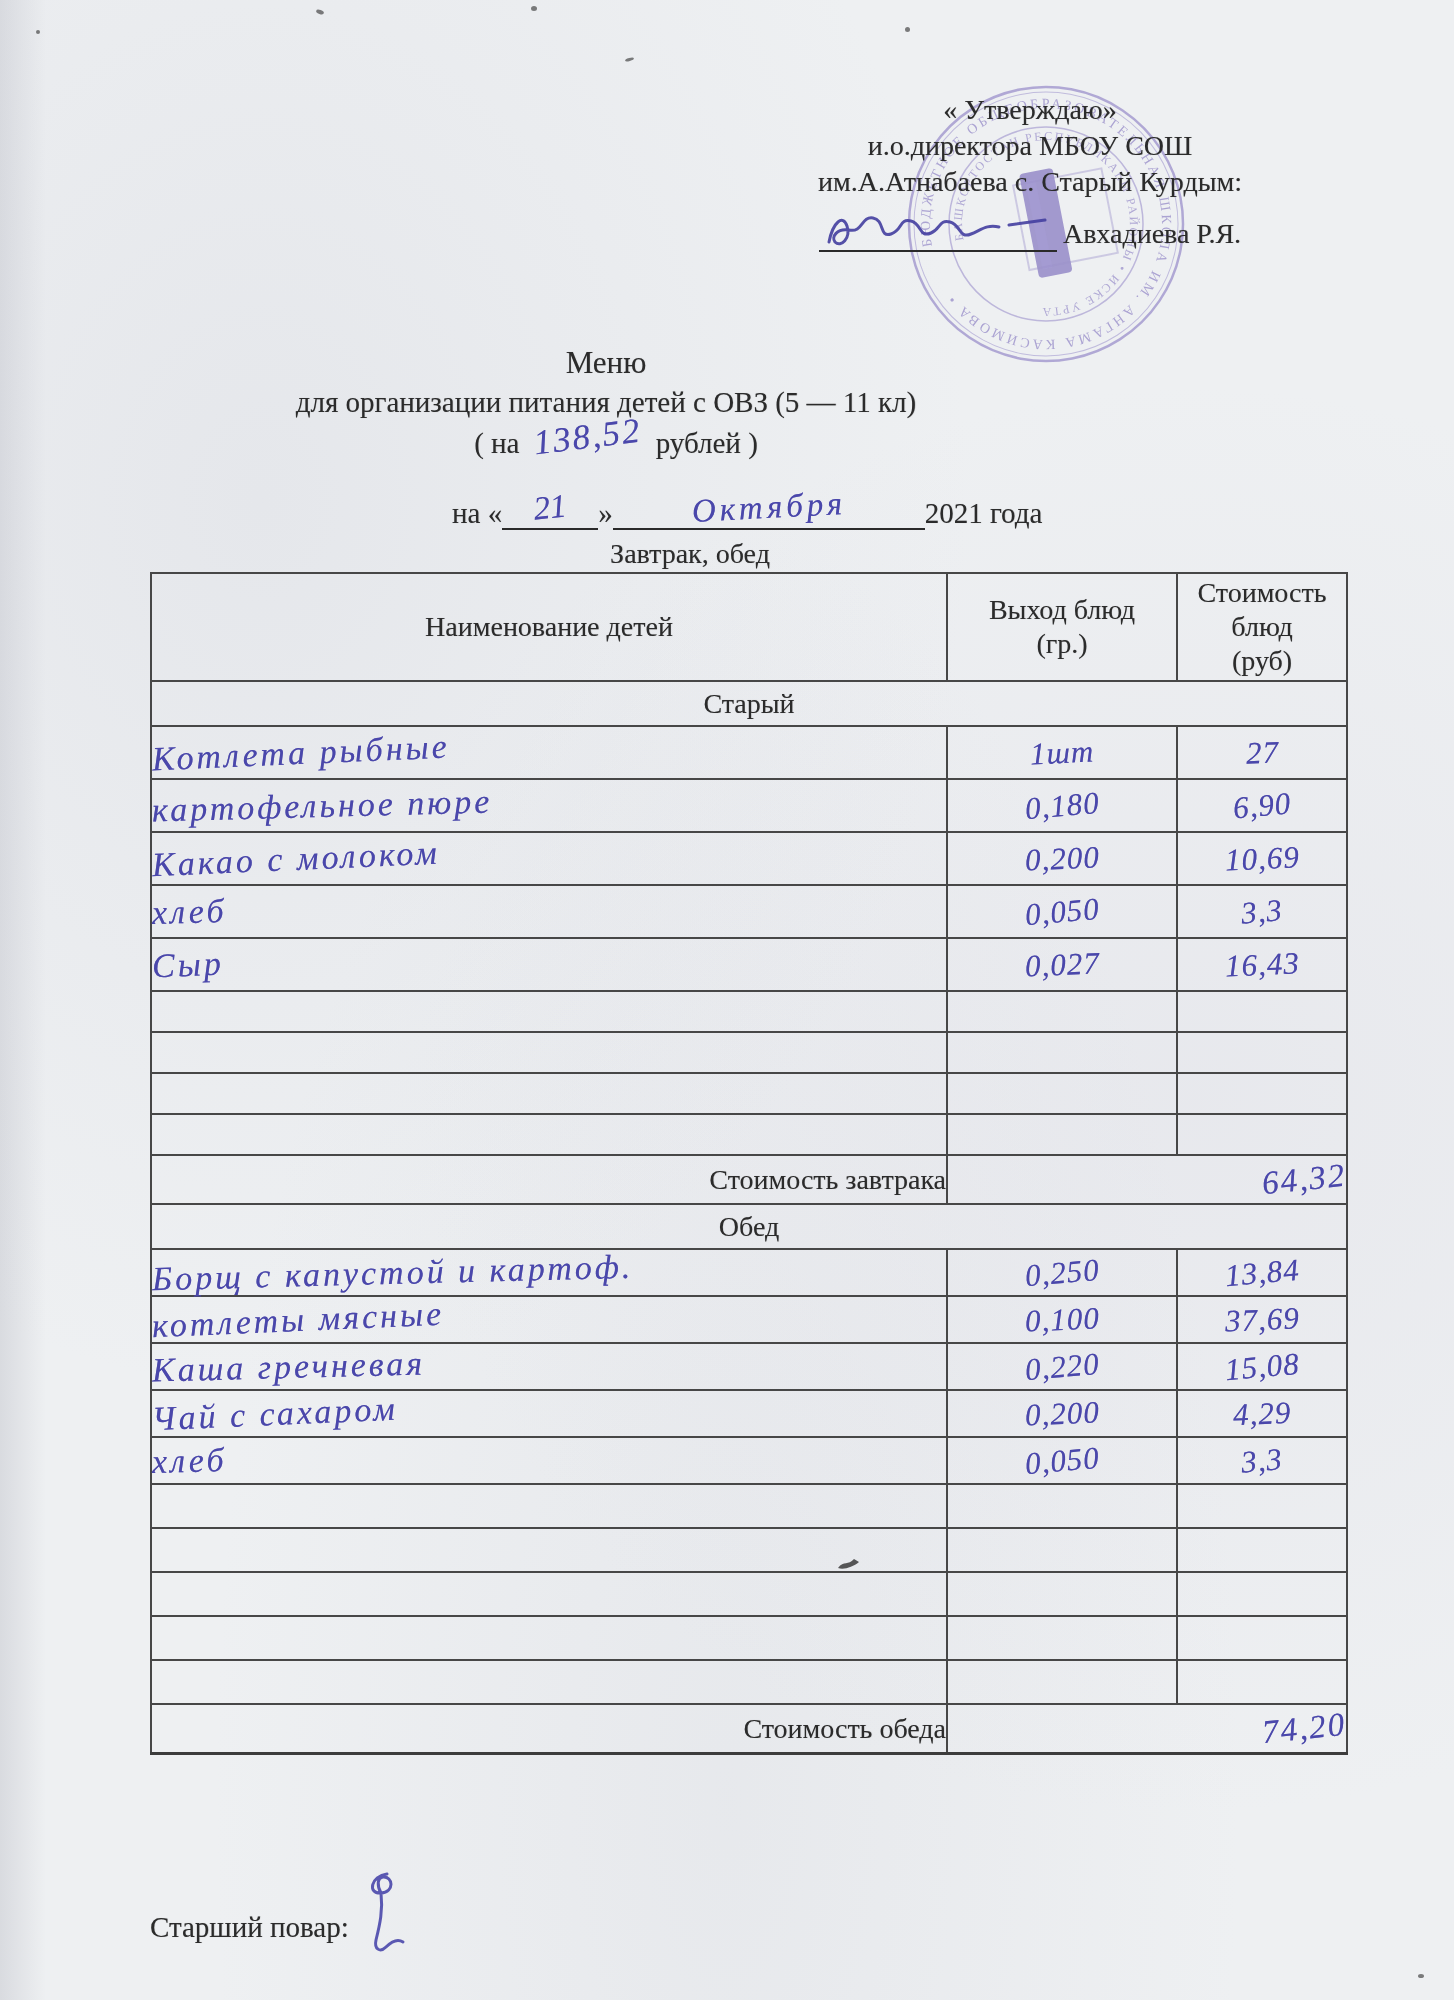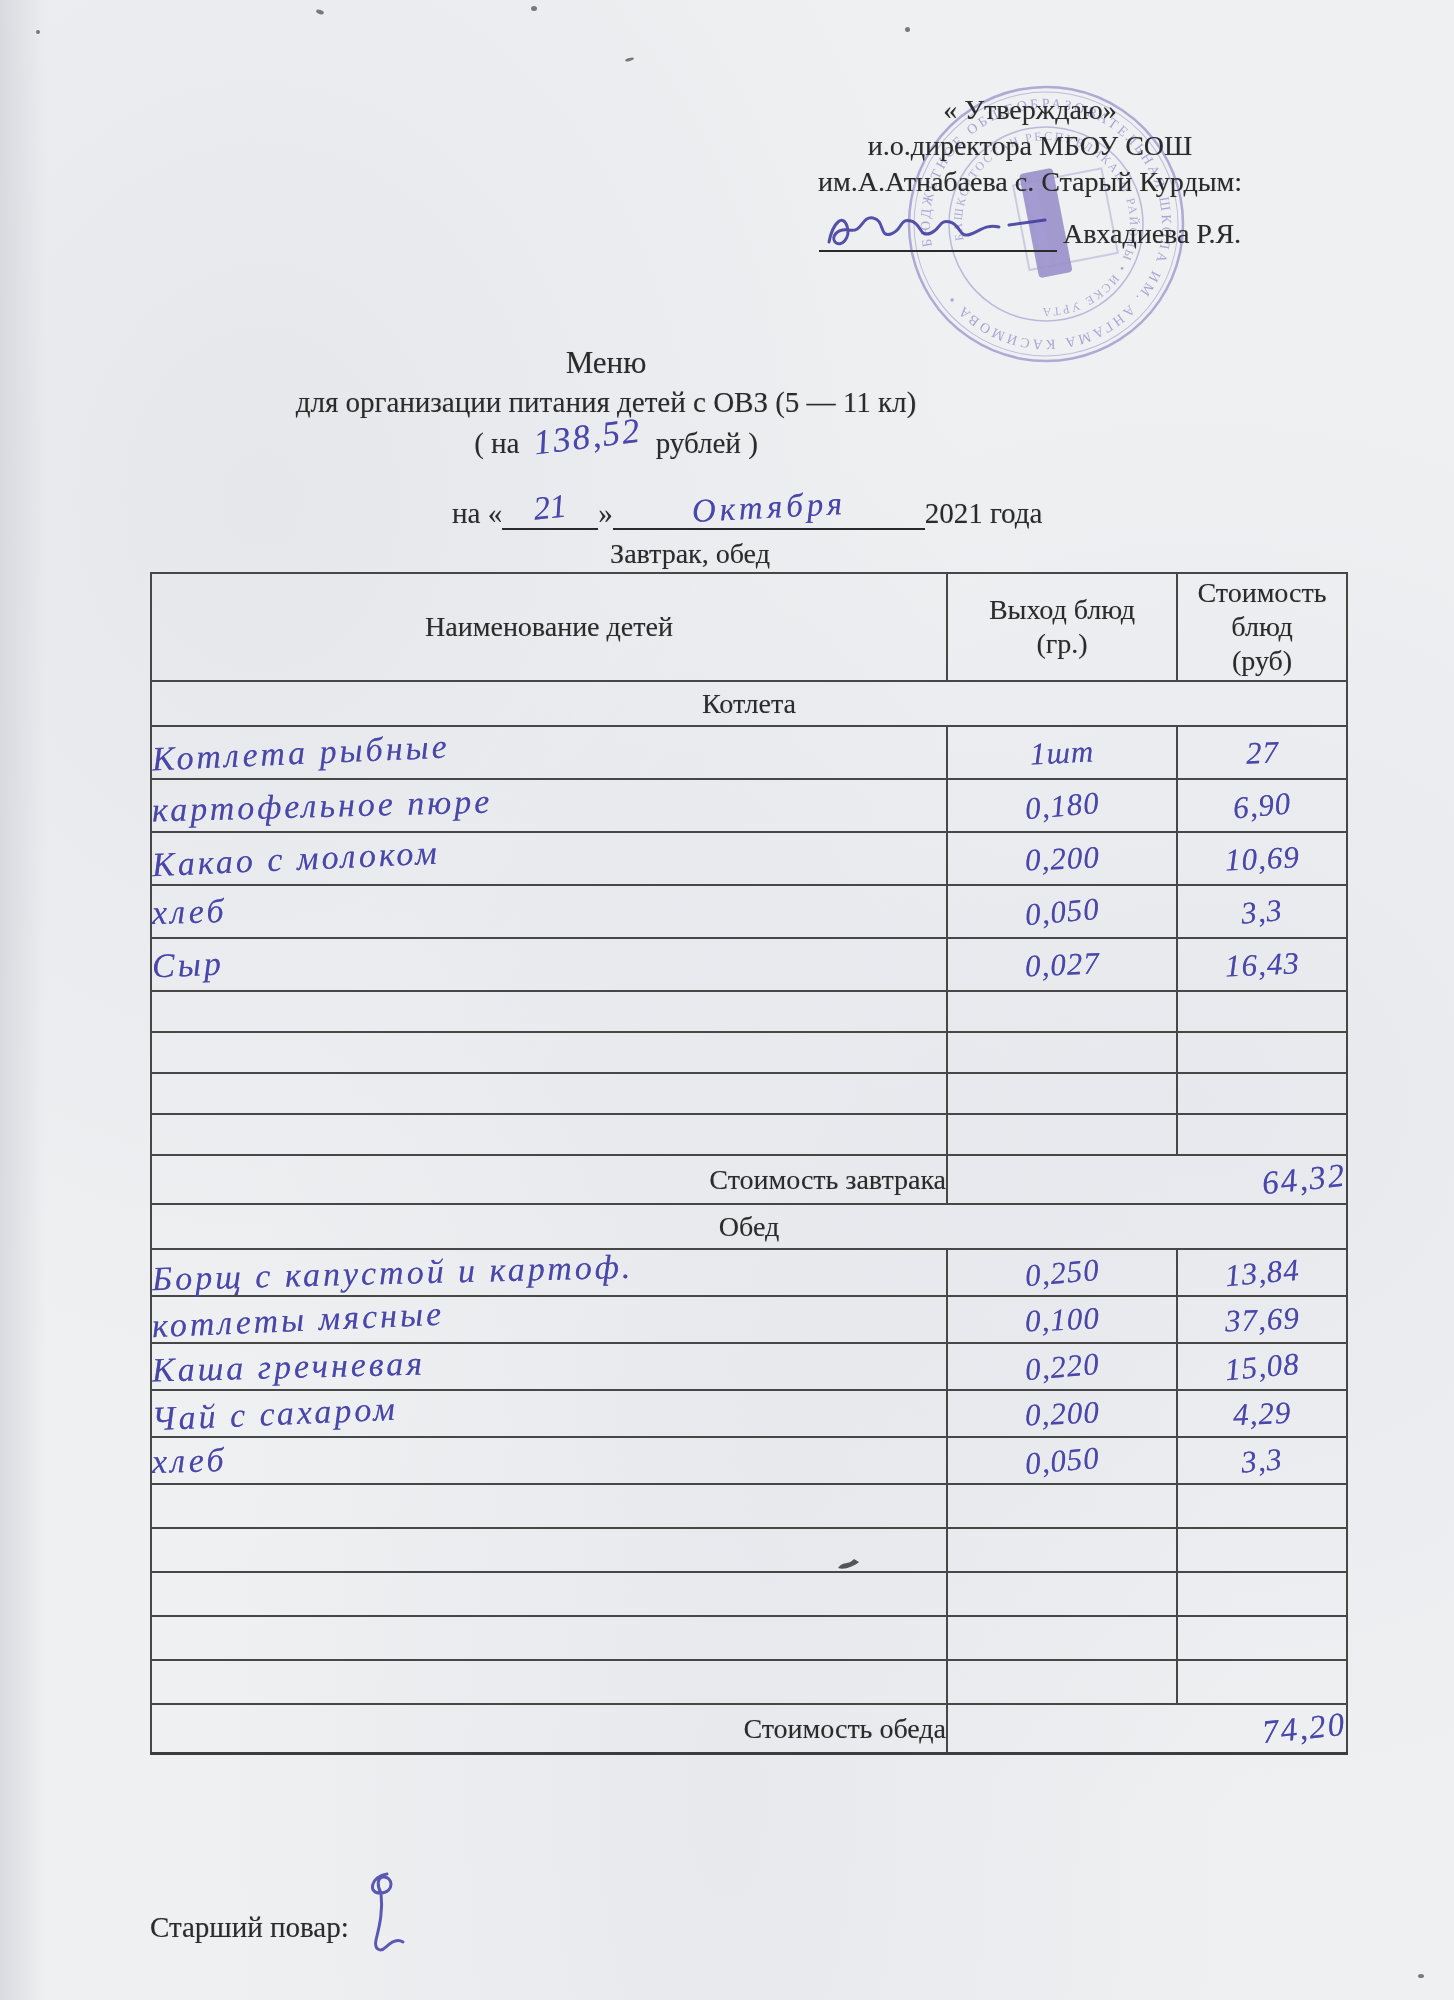--- a/index.html
+++ b/index.html
@@ -150,21 +150,21 @@
   <tbody>
     <tr class="head">
       <th>Наименование детей</th>
       <th>Выход блюд
 (гр.)</th>
       <th>Стоимость
 блюд
 (руб)</th>
     </tr>
     <tr class="section">
-      <td colspan="3">Котлета</td>
+      <td colspan="3">Старый</td>
     </tr>
     <tr class="dish">
       <td class="dname"><span class="ink">Котлета рыбные</span></td>
       <td class="dout"><span class="ink">1шт</span></td>
       <td class="dcost"><span class="ink">27</span></td>
     </tr>
     <tr class="dish">
       <td class="dname"><span class="ink">картофельное пюре</span></td>
       <td class="dout"><span class="ink">0,180</span></td>
       <td class="dcost"><span class="ink">6,90</span></td>

